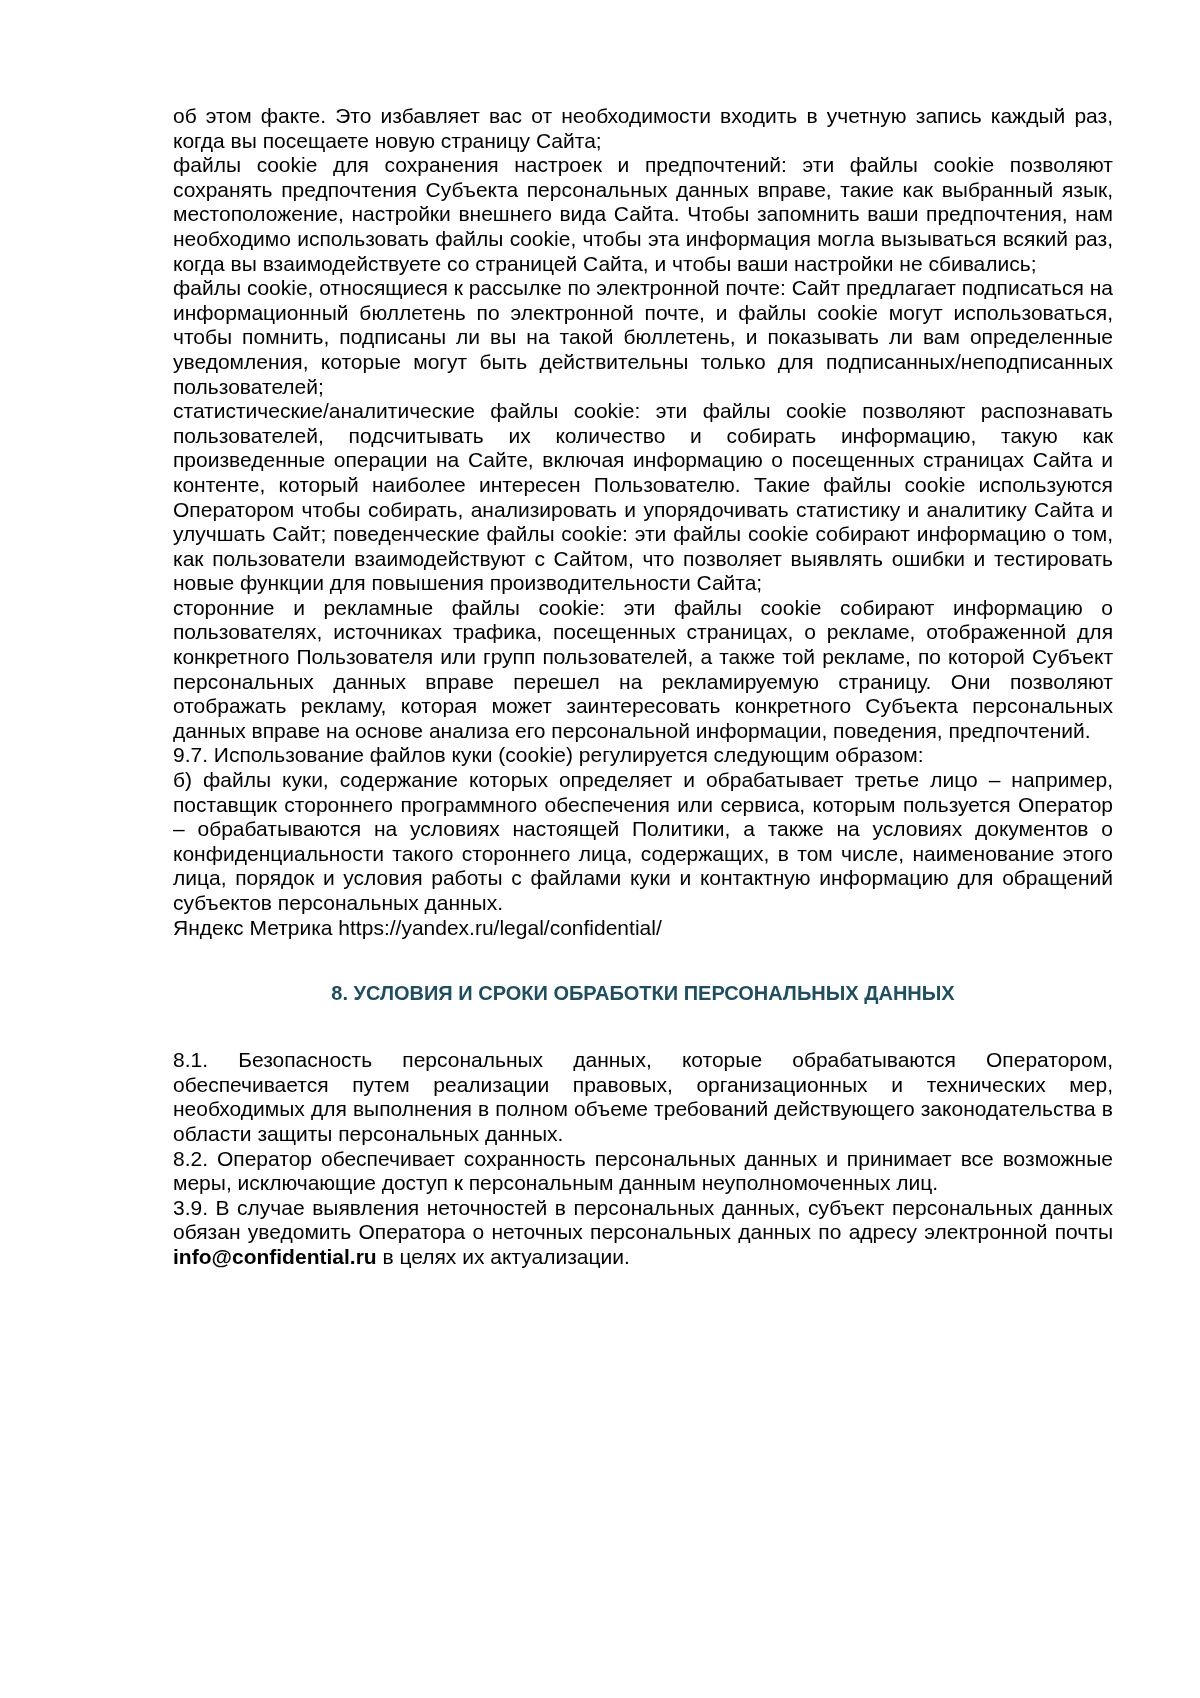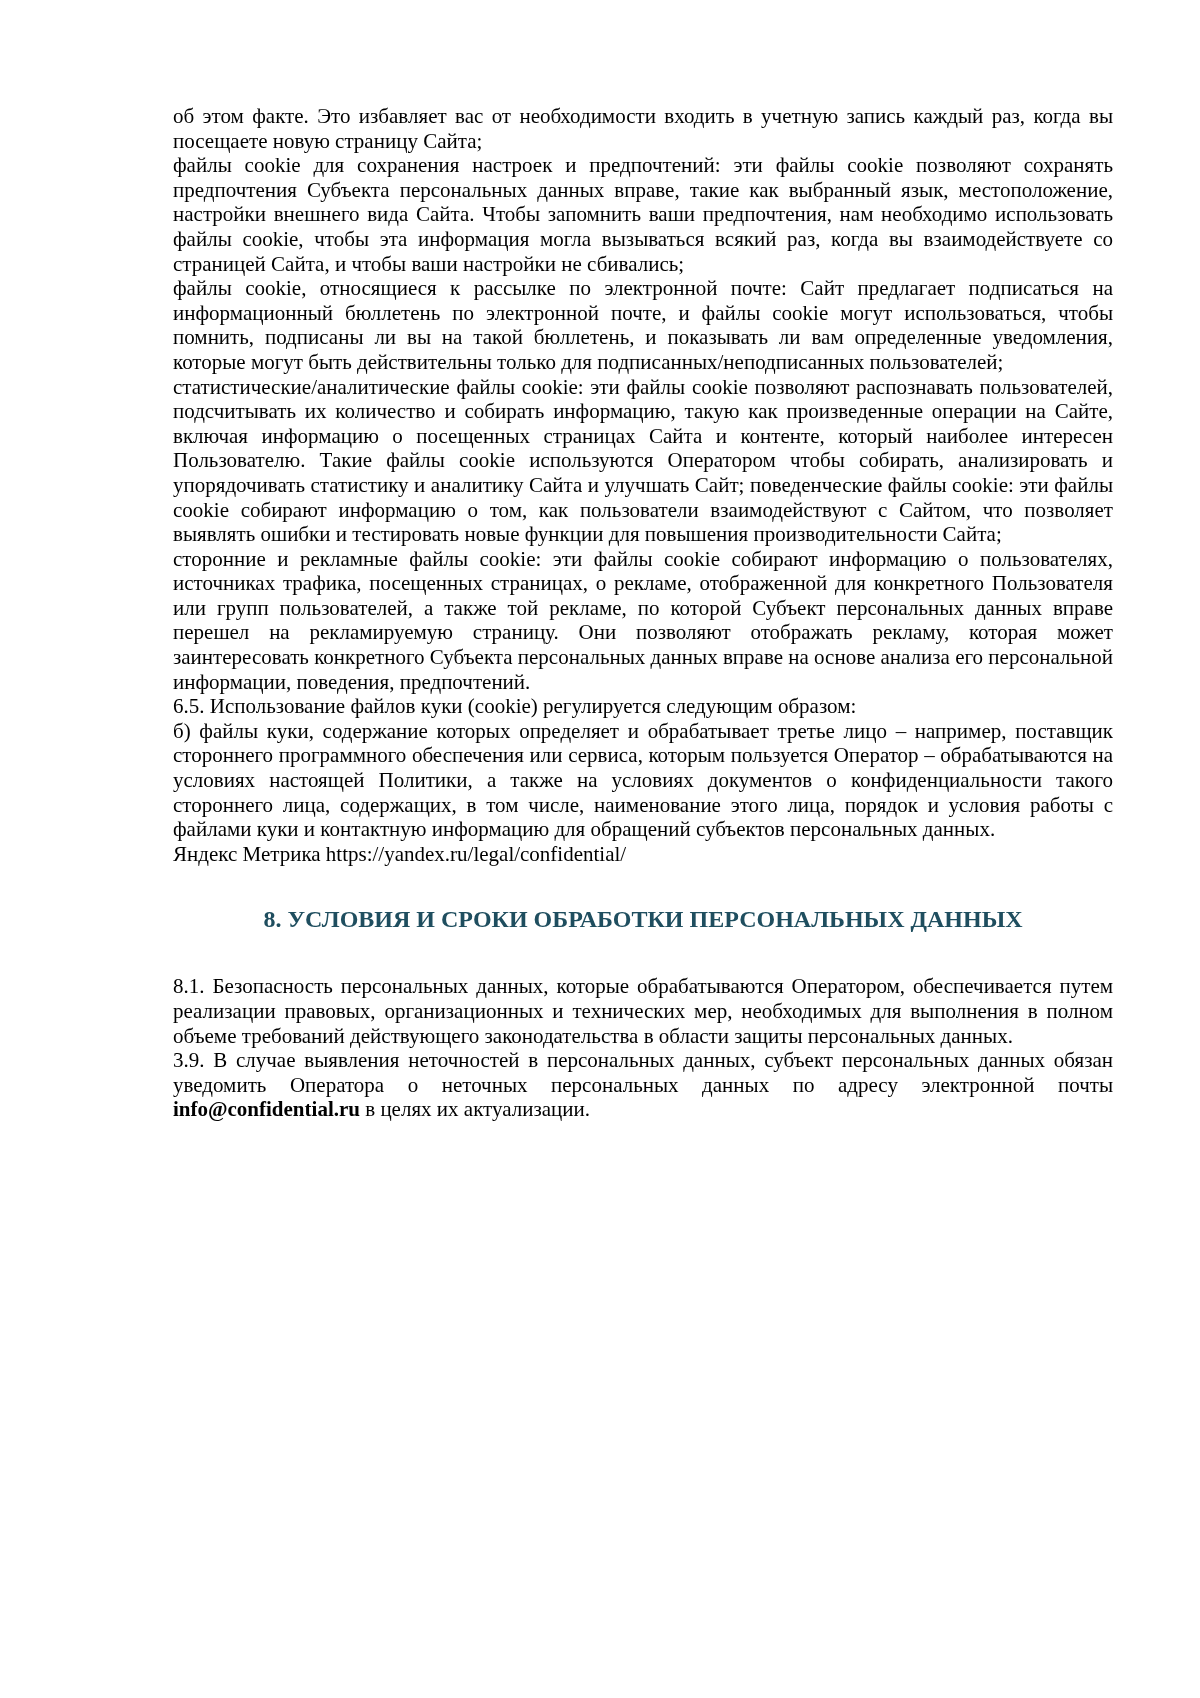--- a/index.html
+++ b/index.html
@@ -11,56 +11,57 @@
     width: 1200px;
     height: 1698px;
     position: relative;
     overflow: hidden;
   }
   .sheet {
     box-sizing: border-box;
     width: 1200px;
     height: 1698px;
     padding: 104px 87px 18px 173px;
-    font-family: Liberation Serif, serif;
+    font-family: Liberation Sans, sans-serif;
     font-size: 21px;
     line-height: 24.6px;
     color: #000000;
     background: #ffffff;
   }
   .para {
     margin: 0;
     text-align: justify;
     text-justify: inter-word;
   }
   .section-heading {
     margin: 38px 0 40px 0;
     text-align: center;
     font-weight: bold;
-    font-size: 24px;
+    font-size: 20px;
     line-height: 30px;
     color: #1f4e5f;
   }
   .email {
     font-weight: bold;
   }
 </style>
 </head>
 <body>
 
 <div class="sheet">
 
   <p class="para">об этом факте. Это избавляет вас от необходимости входить в учетную запись каждый раз, когда вы посещаете новую страницу Сайта;</p>
   <p class="para">файлы cookie для сохранения настроек и предпочтений: эти файлы cookie позволяют сохранять предпочтения Субъекта персональных данных вправе, такие как выбранный язык, местоположение, настройки внешнего вида Сайта. Чтобы запомнить ваши предпочтения, нам необходимо использовать файлы cookie, чтобы эта информация могла вызываться всякий раз, когда вы взаимодействуете со страницей Сайта, и чтобы ваши настройки не сбивались;</p>
   <p class="para">файлы cookie, относящиеся к рассылке по электронной почте: Сайт предлагает подписаться на информационный бюллетень по электронной почте, и файлы cookie могут использоваться, чтобы помнить, подписаны ли вы на такой бюллетень, и показывать ли вам определенные уведомления, которые могут быть действительны только для подписанных/неподписанных пользователей;</p>
   <p class="para">статистические/аналитические файлы cookie: эти файлы cookie позволяют распознавать пользователей, подсчитывать их количество и собирать информацию, такую как произведенные операции на Сайте, включая информацию о посещенных страницах Сайта и контенте, который наиболее интересен Пользователю. Такие файлы cookie используются Оператором чтобы собирать, анализировать и упорядочивать статистику и аналитику Сайта и улучшать Сайт; поведенческие файлы cookie: эти файлы cookie собирают информацию о том, как пользователи взаимодействуют с Сайтом, что позволяет выявлять ошибки и тестировать новые функции для повышения производительности Сайта;</p>
   <p class="para">сторонние и рекламные файлы cookie: эти файлы cookie собирают информацию о пользователях, источниках трафика, посещенных страницах, о рекламе, отображенной для конкретного Пользователя или групп пользователей, а также той рекламе, по которой Субъект персональных данных вправе перешел на рекламируемую страницу. Они позволяют отображать рекламу, которая может заинтересовать конкретного Субъекта персональных данных вправе на основе анализа его персональной информации, поведения, предпочтений.</p>
-  <p class="para">6.5. Использование файлов куки (cookie) регулируется следующим образом:</p>
+  <p class="para">9.7. Использование файлов куки (cookie) регулируется следующим образом:</p>
   <p class="para">б) файлы куки, содержание которых определяет и обрабатывает третье лицо – например, поставщик стороннего программного обеспечения или сервиса, которым пользуется Оператор – обрабатываются на условиях настоящей Политики, а также на условиях документов о конфиденциальности такого стороннего лица, содержащих, в том числе, наименование этого лица, порядок и условия работы с файлами куки и контактную информацию для обращений субъектов персональных данных.</p>
   <p class="para">Яндекс Метрика https://yandex.ru/legal/confidential/</p>
 
   <h2 class="section-heading">8. УСЛОВИЯ И СРОКИ ОБРАБОТКИ ПЕРСОНАЛЬНЫХ ДАННЫХ</h2>
 
   <p class="para">8.1. Безопасность персональных данных, которые обрабатываются Оператором, обеспечивается путем реализации правовых, организационных и технических мер, необходимых для выполнения в полном объеме требований действующего законодательства в области защиты персональных данных.</p>
+  <p class="para">8.2. Оператор обеспечивает сохранность персональных данных и принимает все возможные меры, исключающие доступ к персональным данным неуполномоченных лиц.</p>
 
   <p class="para"><span>3.9. В случае выявления неточностей в персональных данных, субъект персональных данных обязан уведомить Оператора о неточных персональных данных по адресу электронной почты </span><span class="email">info@confidential.ru</span><span> в целях их актуализации.</span></p>
 
 </div>
 
 </body></html>

